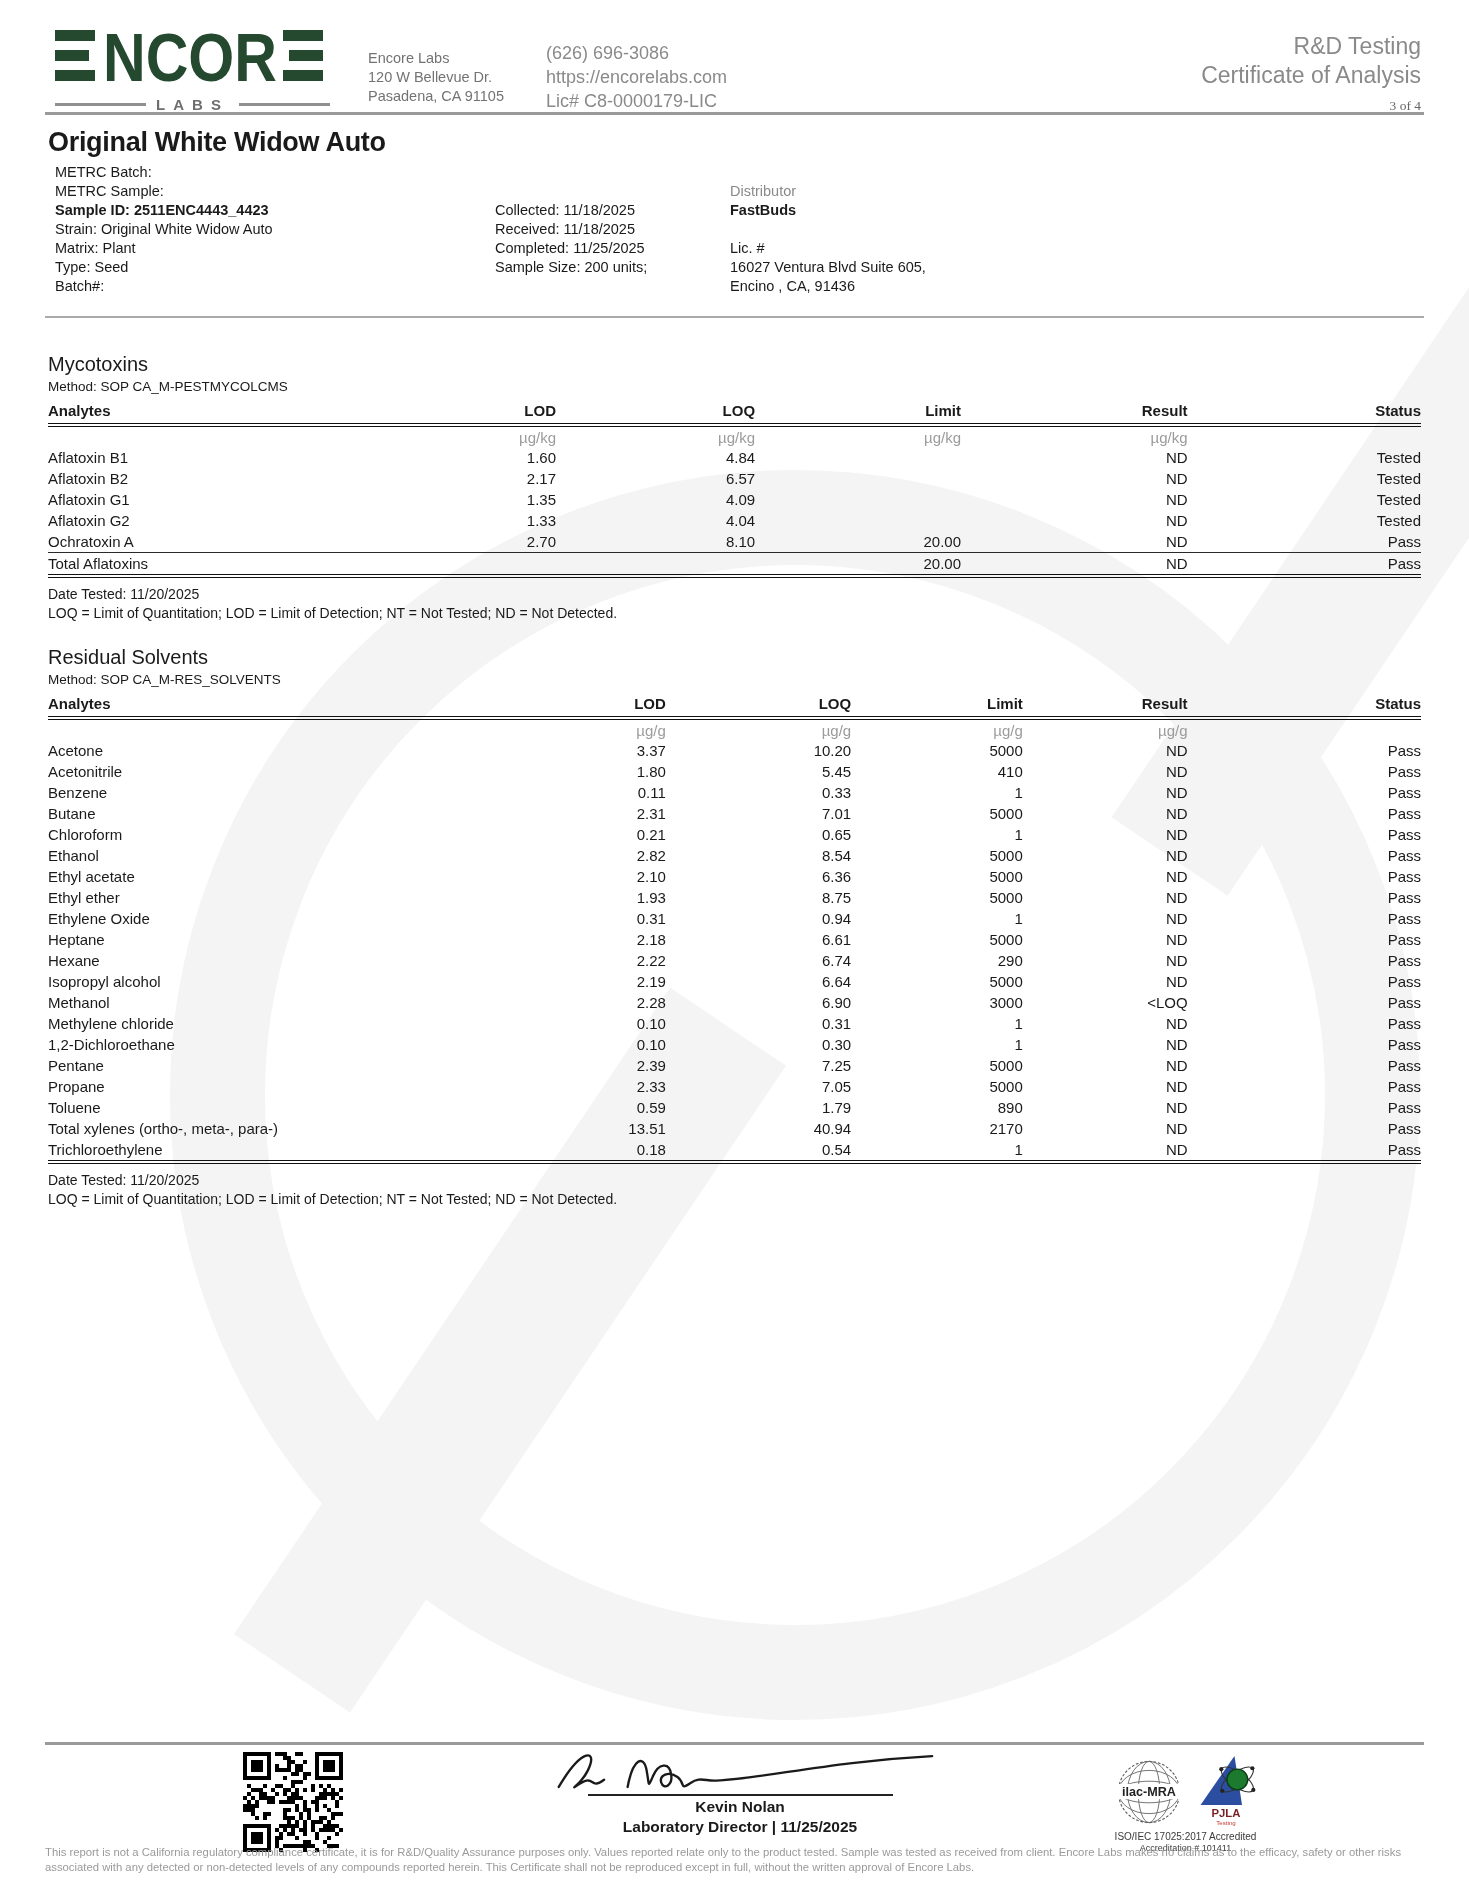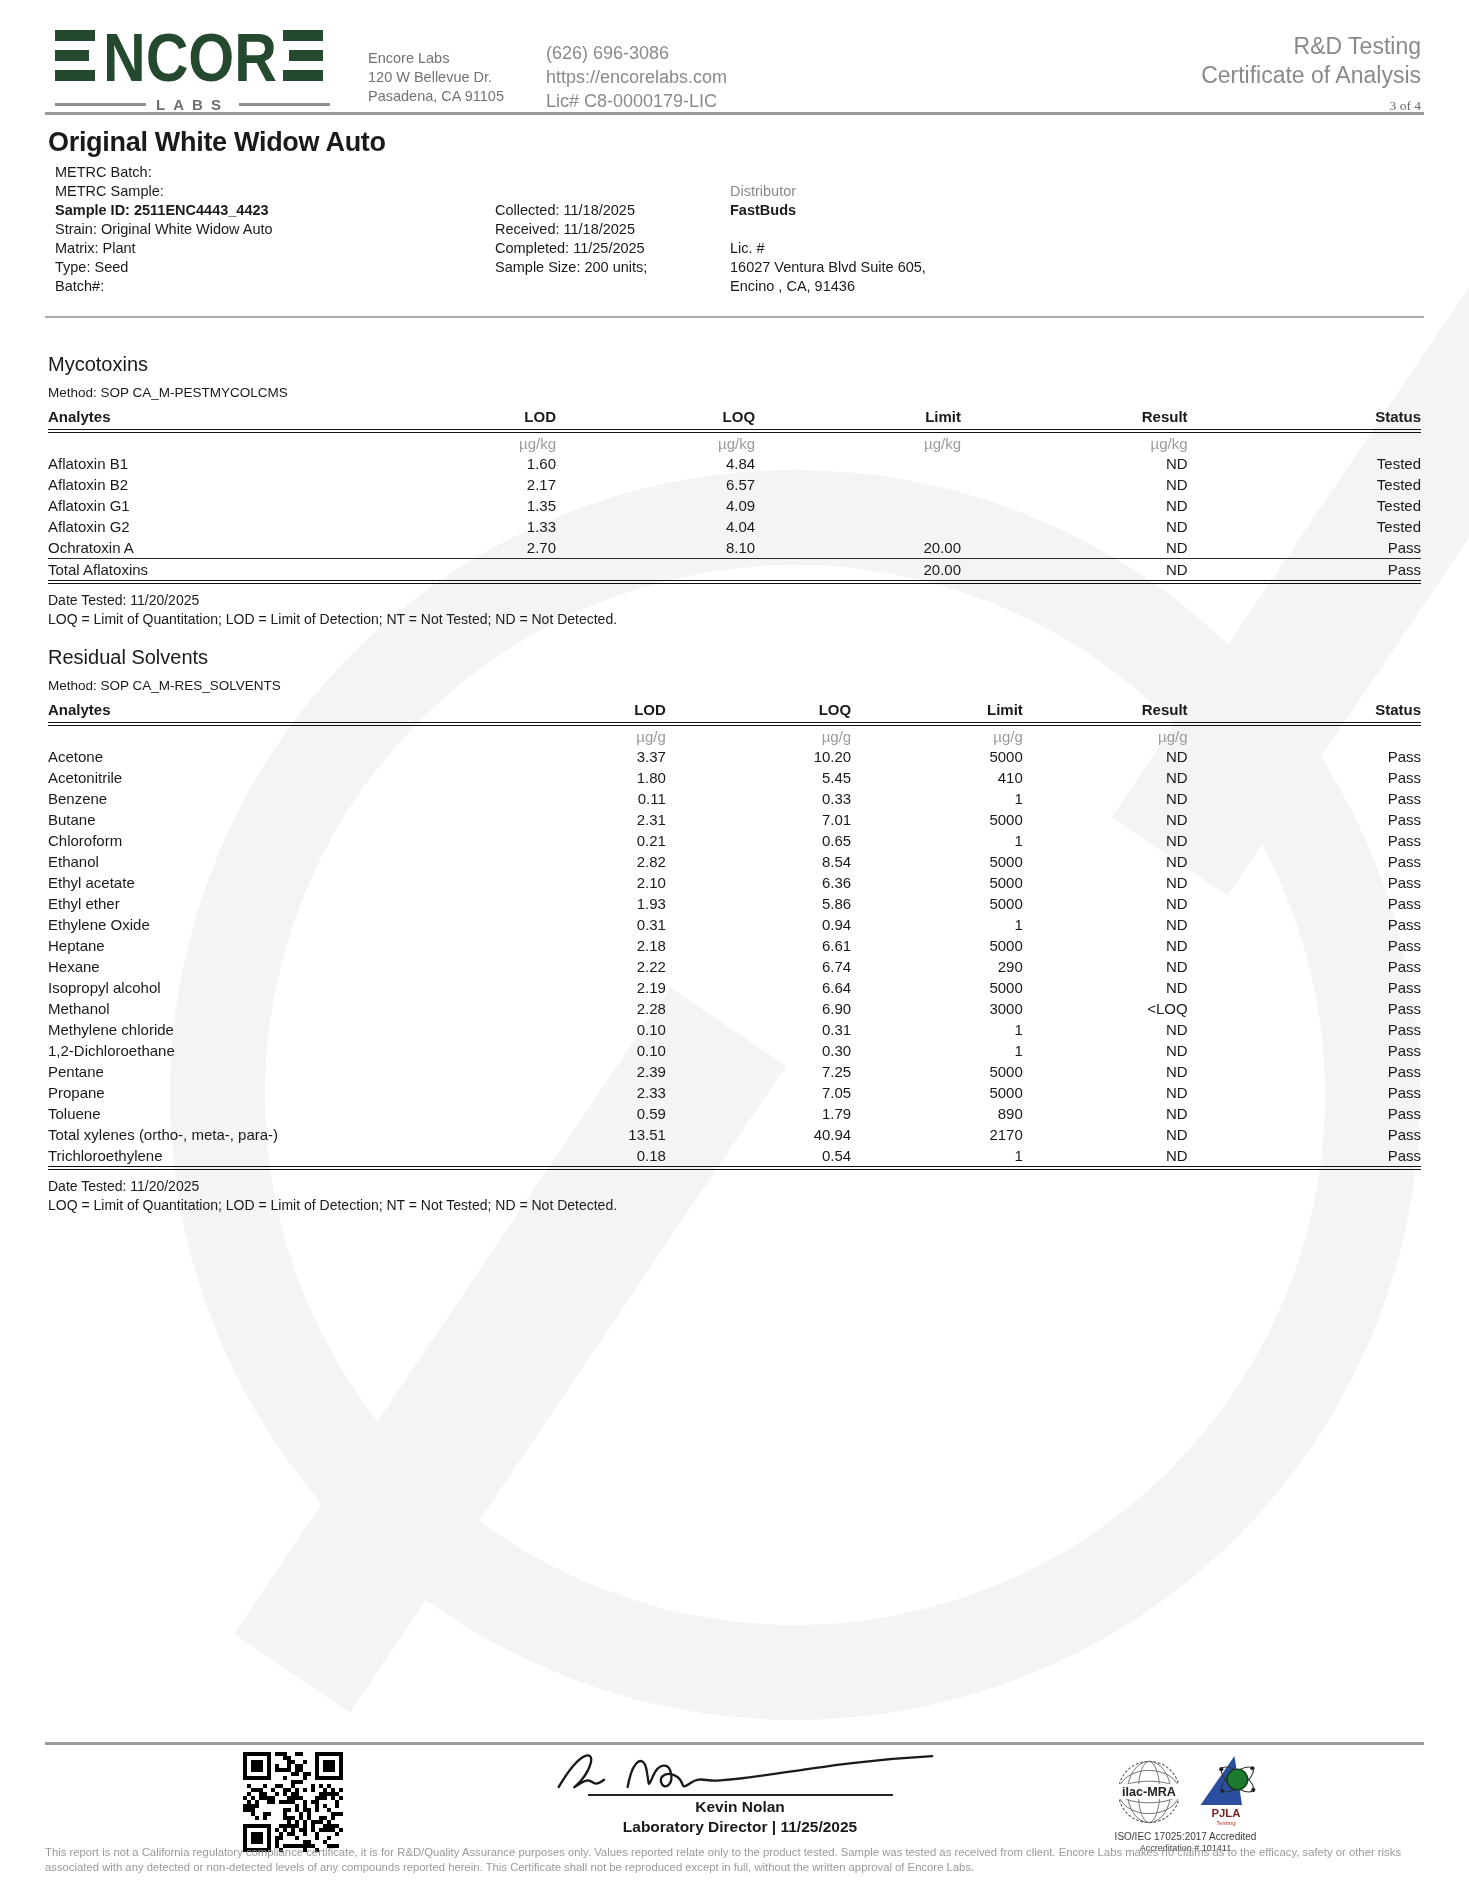--- a/index.html
+++ b/index.html
@@ -43,21 +43,21 @@
   .info .col-right{position:absolute; left:675px; top:19px;}
   .b{font-weight:bold;}
   .gray{color:#8a8a8a;}
   .sp{height:19px;}
 
   
   .section{position:absolute; left:48px; right:48px;}
   .sec-myco{top:352px;}
   .sec-solv{top:645px;}
   .sec-title{font-size:20px; line-height:1.25;}
-  .sec-method{font-size:13.5px; margin-top:8px;}
+  .sec-method{font-size:13.5px; margin-top:2px;}
   table.coa{border-collapse:collapse; width:100%; font-size:15px; margin-top:6px; table-layout:fixed;}
   table.coa th{font-weight:bold; text-align:right; padding:2px 0 4px; border-bottom:4px double #111;}
   table.coa th:first-child{text-align:left;}
   table.coa tr.units td{color:#9b9b9b; text-align:right; padding:2px 0 1px;}
   table.coa tr.units td:first-child{text-align:left;}
   table.coa tbody td{padding:2px 0; text-align:left; line-height:17px;}
   table.coa tbody td.num{text-align:right;}
   table.coa tbody tr:last-child td{border-bottom:4px double #111;}
   table.myco tbody tr:last-child td{border-top:1px solid #2a2a2a;}
   .date-tested{font-size:14px; margin-top:8px;}
@@ -323,21 +323,21 @@
               <td>Ethyl acetate</td>
               <td class="num">2.10</td>
               <td class="num">6.36</td>
               <td class="num">5000</td>
               <td class="num">ND</td>
               <td class="num">Pass</td>
             </tr>
             <tr>
               <td>Ethyl ether</td>
               <td class="num">1.93</td>
-              <td class="num">5.86</td>
+              <td class="num">8.75</td>
               <td class="num">5000</td>
               <td class="num">ND</td>
               <td class="num">Pass</td>
             </tr>
             <tr>
               <td>Ethylene Oxide</td>
               <td class="num">0.31</td>
               <td class="num">0.94</td>
               <td class="num">1</td>
               <td class="num">ND</td>

